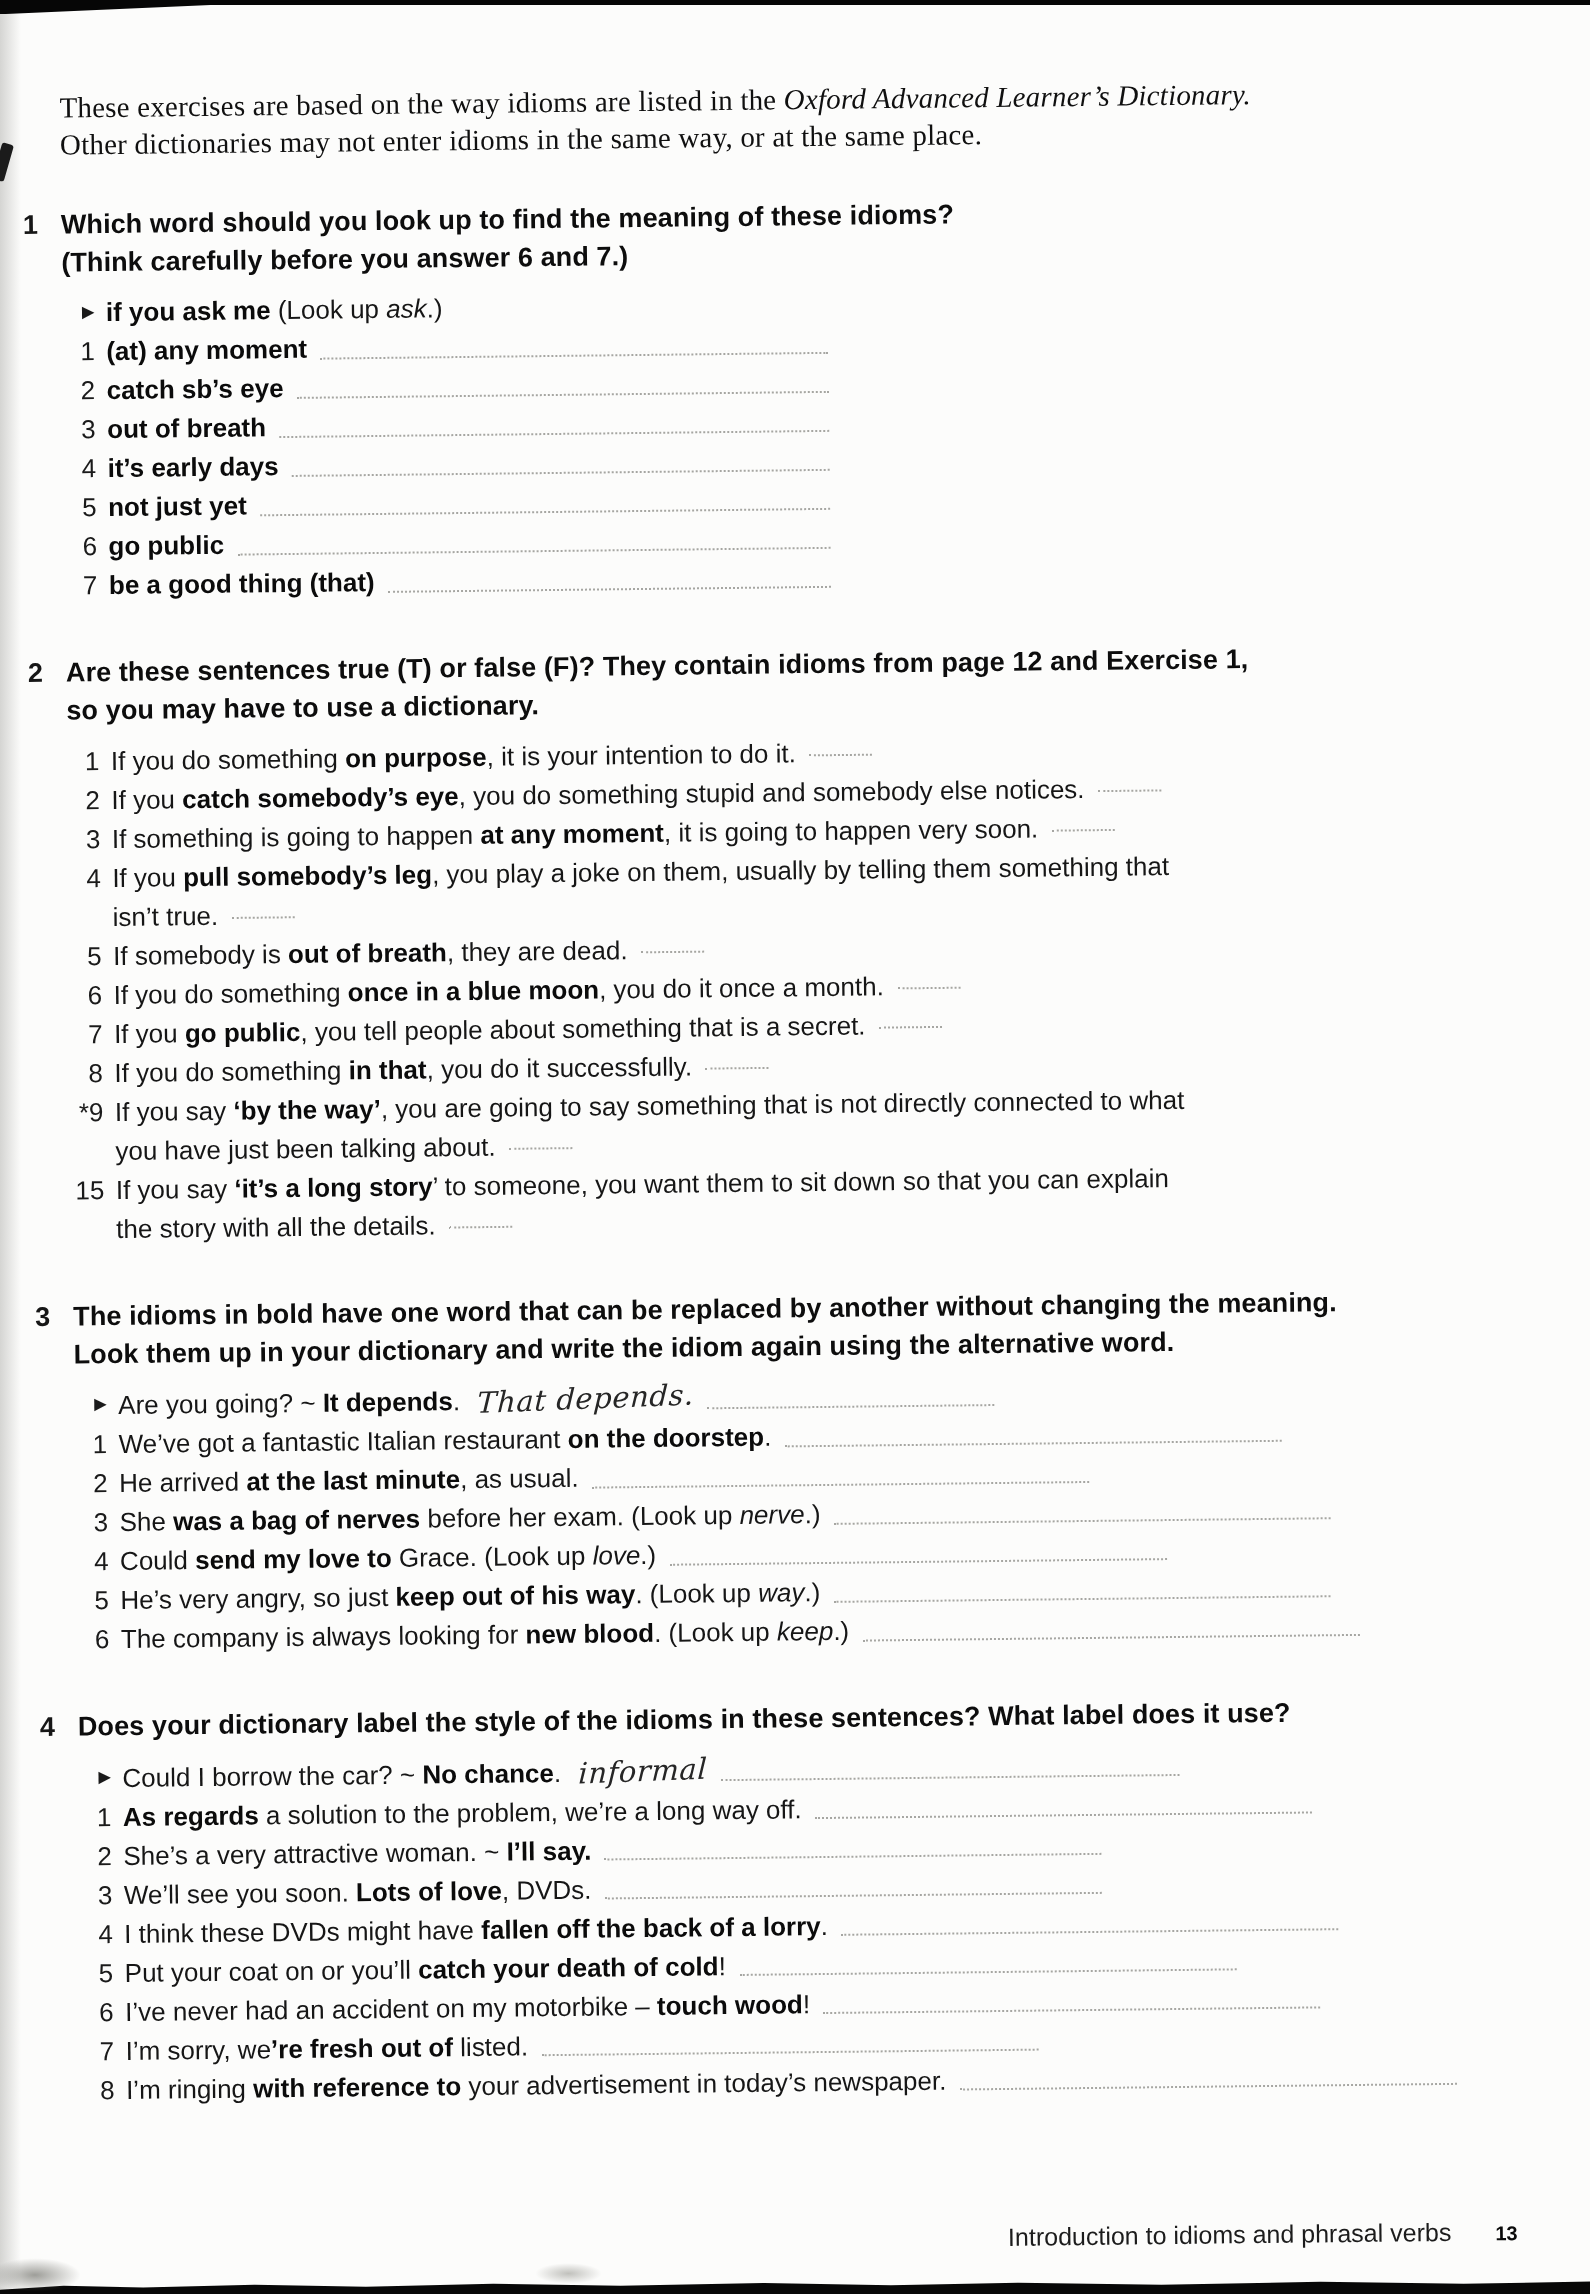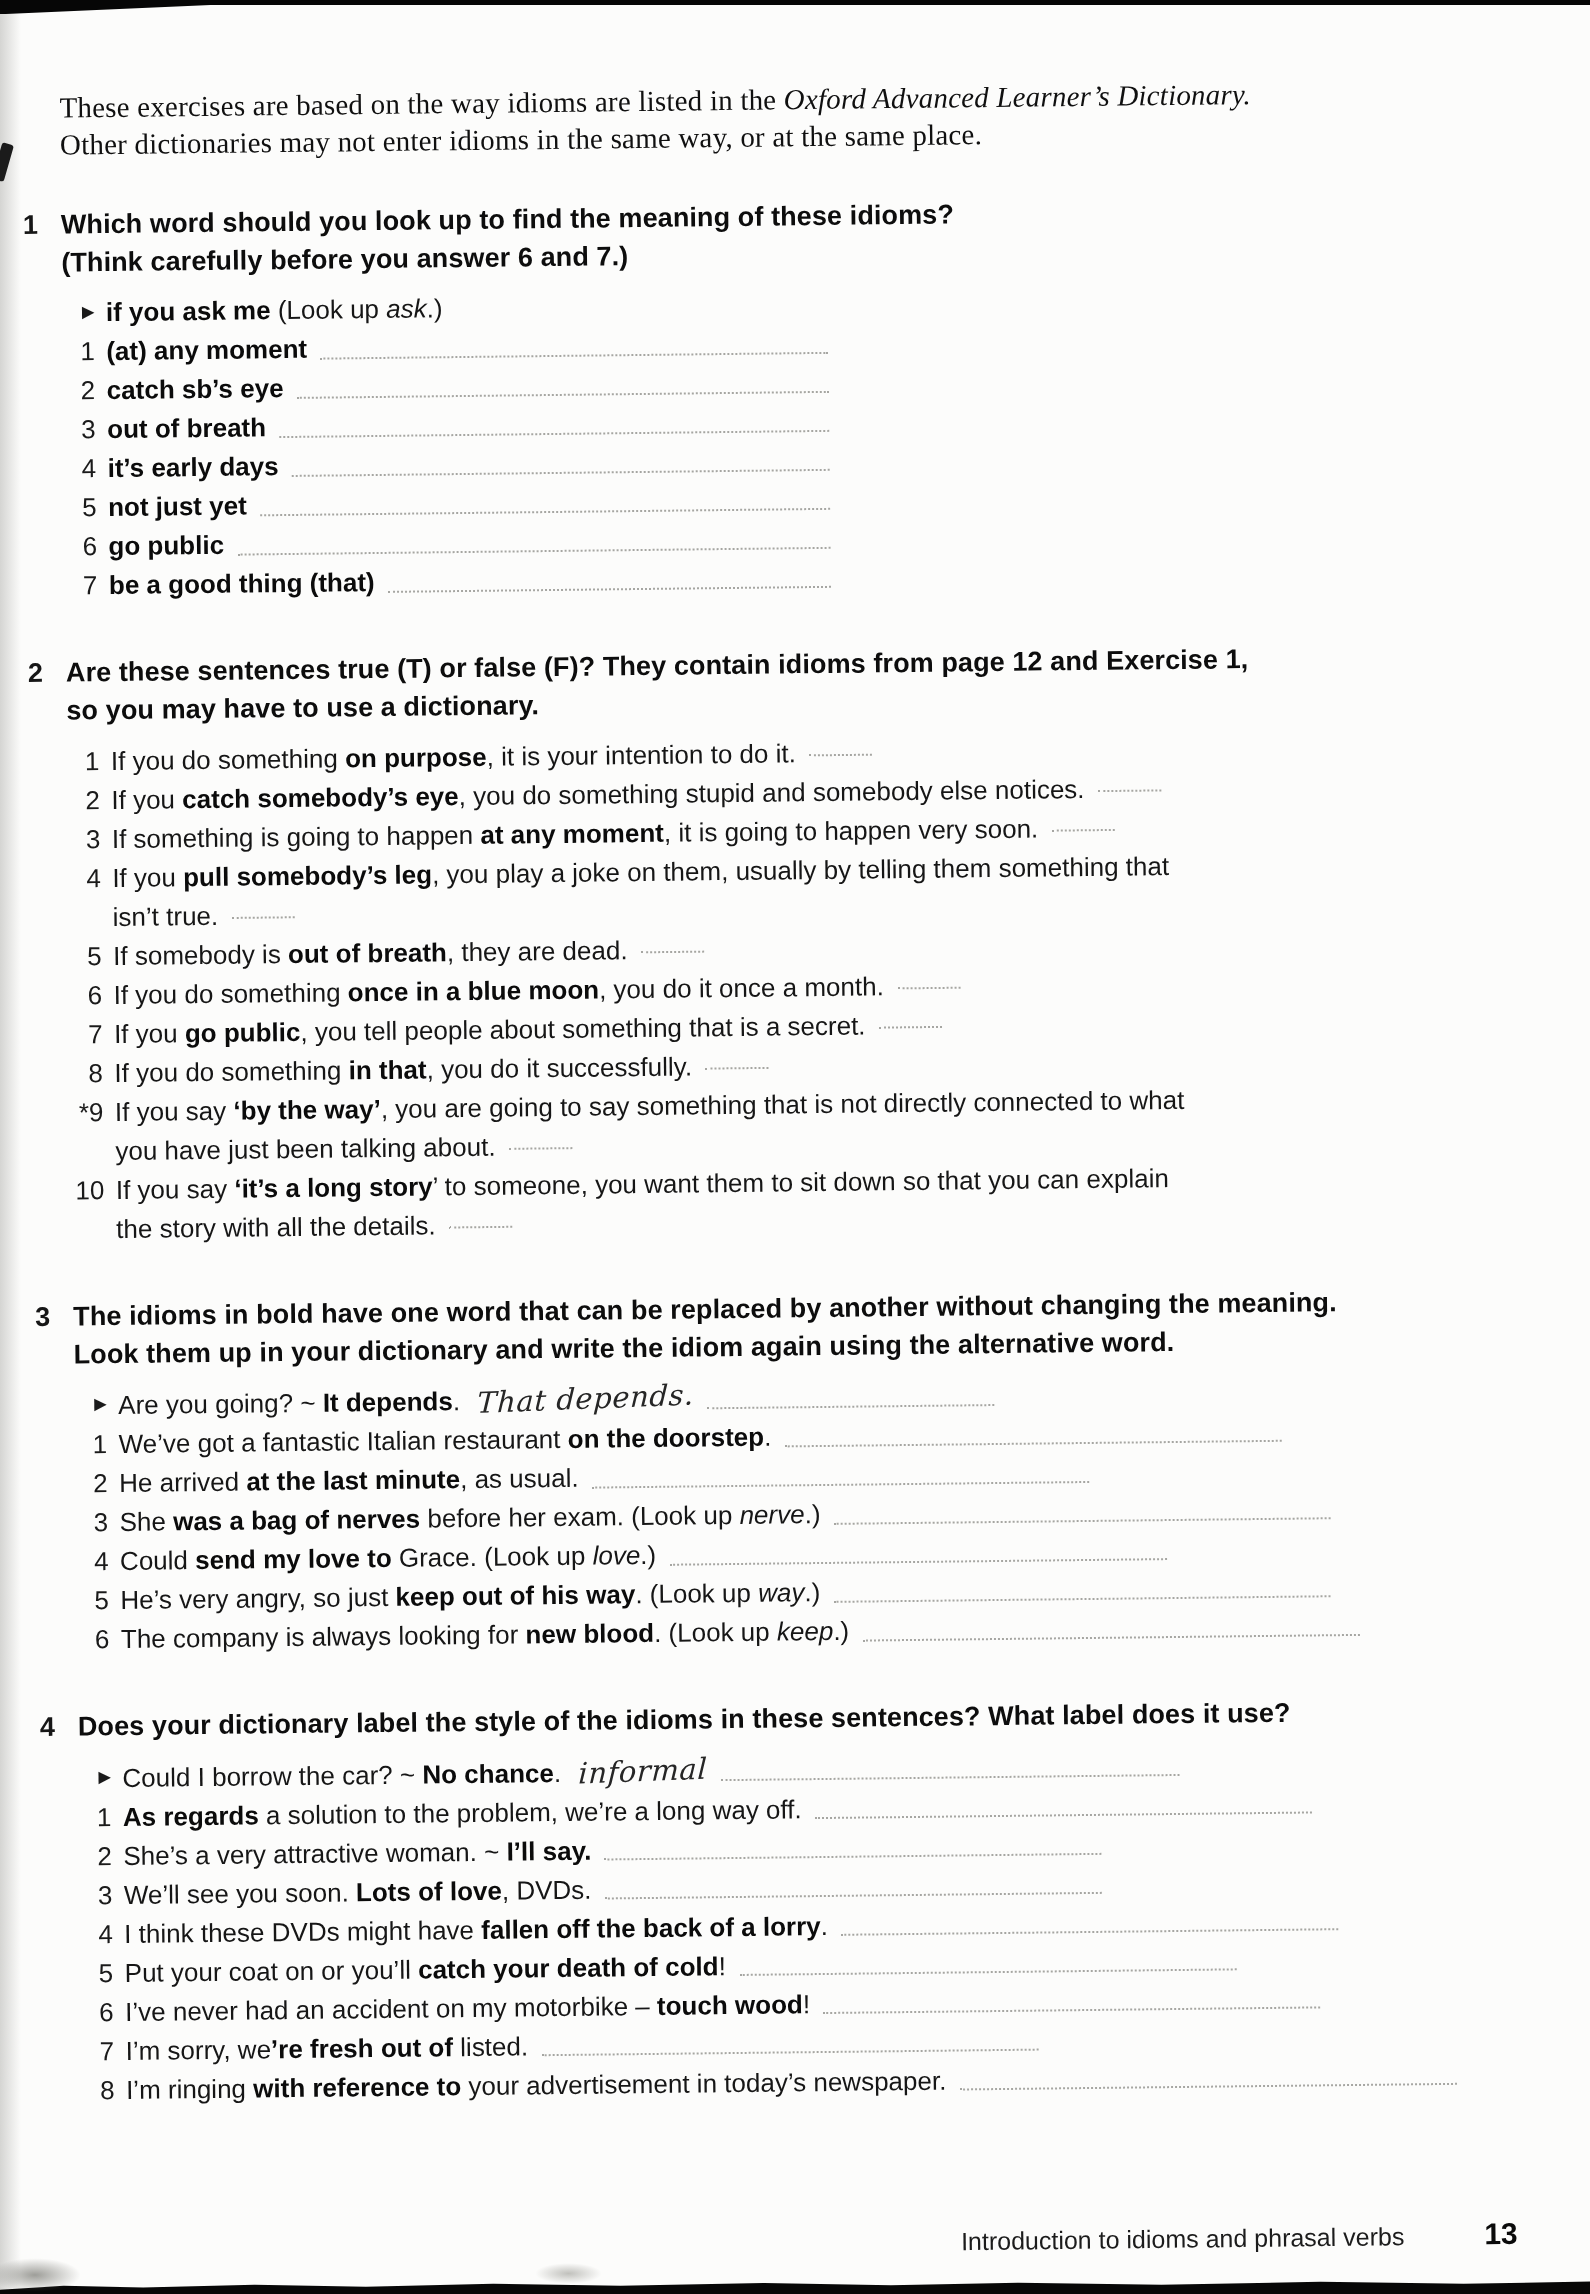--- a/index.html
+++ b/index.html
@@ -53,21 +53,21 @@
   .ex-0 .leader-fill{max-width:none;}
   .leader-partial{flex-grow:0;}
   .ex-2 .leader-partial{flex-basis:287px;max-width:287px;}
   .ex-3 .leader-partial{flex-basis:459px;max-width:459px;}
   .leader-short{display:inline-block;width:63px;border-bottom:2.1px dotted #a6a6a2;
     margin-left:13.4px;transform:translateY(-5.7px);}
 
   .footer{position:absolute;top:2220px;right:73px;display:flex;align-items:baseline;gap:44px;
     transform:rotate(-0.65deg);}
   .footer-label{font-size:25px;color:#1c1c1c;}
-  .footer-num{font-weight:700;font-size:30px;color:#0a0a0a;margin-left:36px;}
+  .footer-num{font-weight:700;font-size:20px;color:#0a0a0a;}
 </style>
 </head>
 <body>
 
 <div class="page-edge-left"></div>
 <div class="top-strip"></div>
 <div class="top-wedge"></div>
 <div class="margin-tick"></div>
 
 <div class="content">
@@ -155,21 +155,21 @@
             </div>
             <div class="item">
               <div class="marker">8</div>
               <div class="item-text"><span>If you do something </span><span class="b">in that</span><span>, you do it successfully.</span><span class="leader-short"></span></div>
             </div>
             <div class="item">
               <div class="marker">*9</div>
               <div class="item-text"><span>If you say </span><span class="b">‘by the way’</span><span>, you are going to say something that is not directly connected to what</span><br><span>you have just been talking about.</span><span class="leader-short"></span></div>
             </div>
             <div class="item">
-              <div class="marker">10</div>
+              <div class="marker">15</div>
               <div class="item-text"><span>If you say </span><span class="b">‘it’s a long story</span><span>’ to someone, you want them to sit down so that you can explain</span><br><span>the story with all the details.</span><span class="leader-short"></span></div>
             </div>
           </div>
         </div>
       </section>
       <section class="exercise ex-2">
         <div class="ex-num">3</div>
         <div class="ex-body">
           <div class="ex-title"><span>The idioms in bold have one word that can be replaced by another without changing the meaning.</span><br><span>Look them up in your dictionary and write the idiom again using the alternative word.</span></div>
           <div class="items layout-row">

